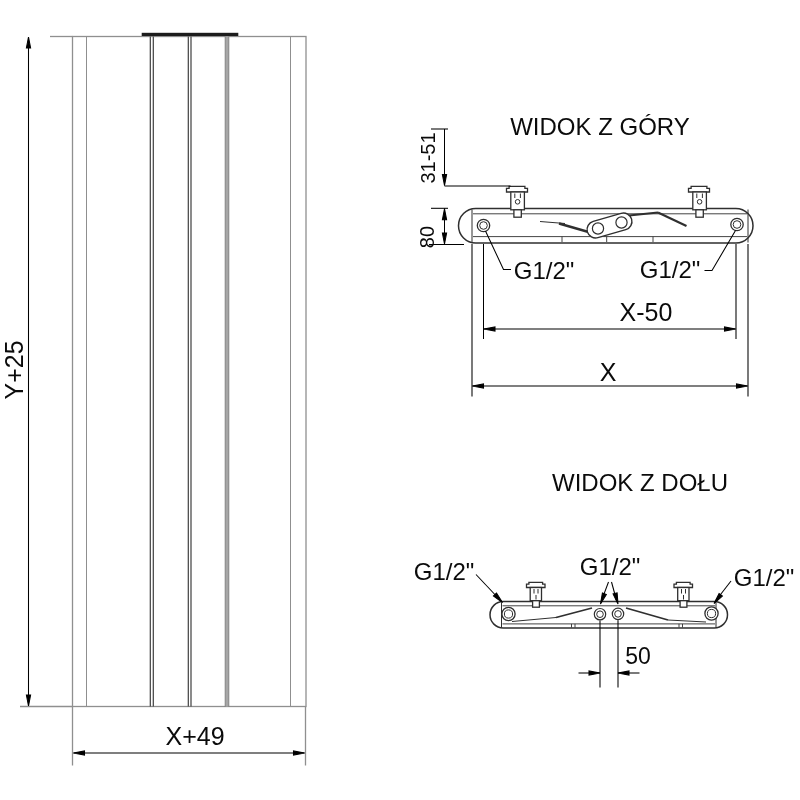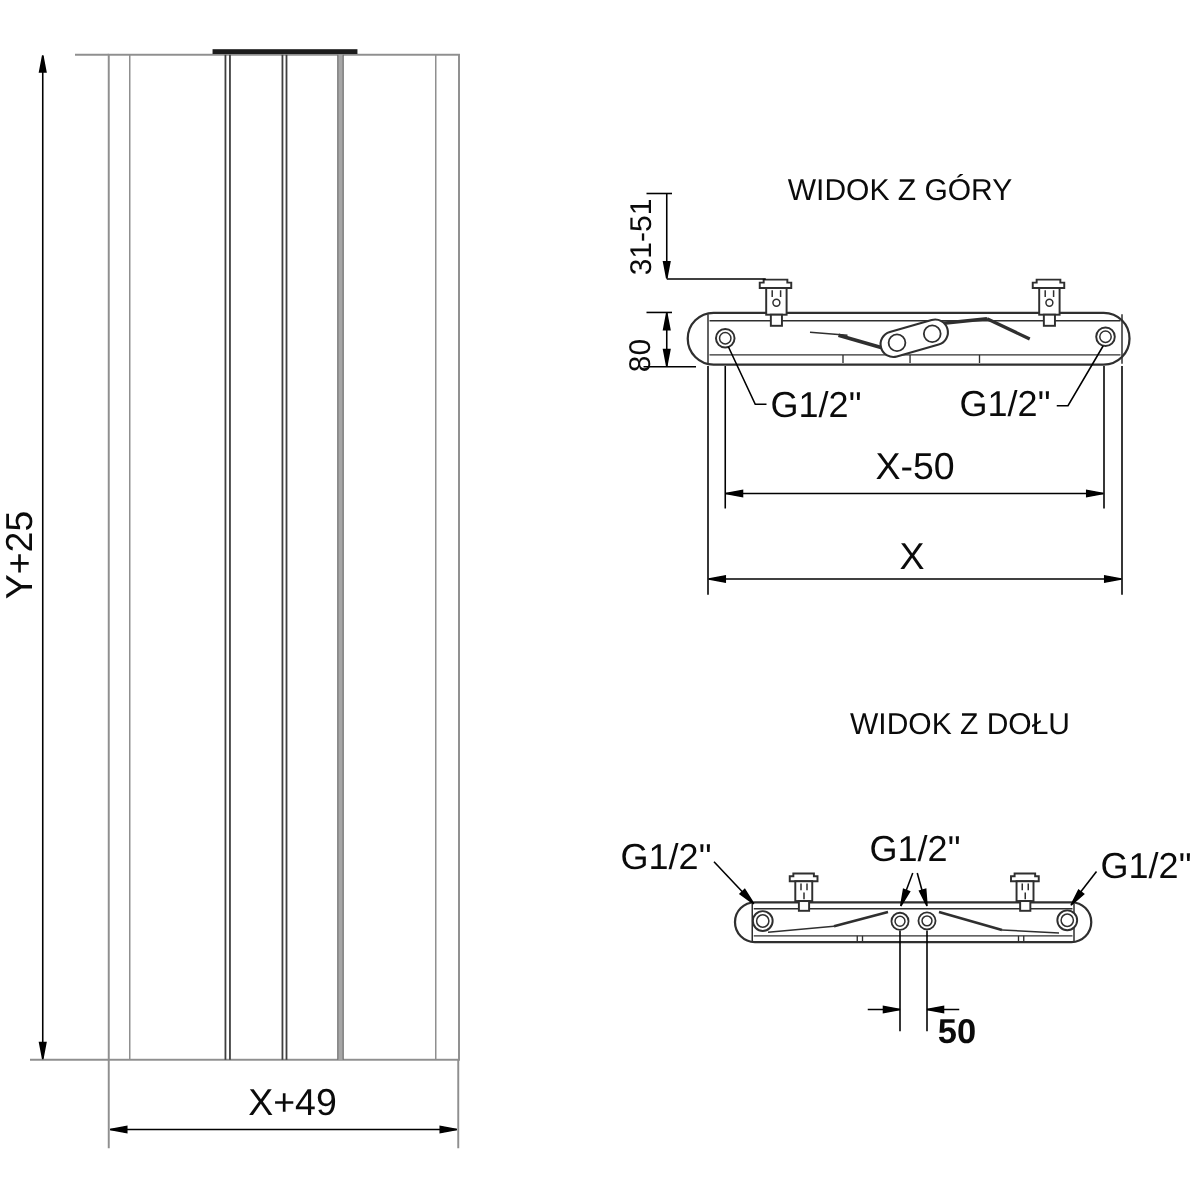--- a/index.html
+++ b/index.html
@@ -6,21 +6,21 @@
   body{
     width:800px;height:800px;background:#ffffff;position:relative;overflow:hidden;
     font-family:"Liberation Sans",sans-serif;
   }
   #drawing{position:absolute;left:0;top:0;}
   .lbl{
     position:absolute;white-space:nowrap;color:#0b0b0b;
     transform:translate(-50%,-50%);line-height:1;letter-spacing:0;
   }
   .lbl.rot{transform:translate(-50%,-50%) rotate(-90deg);}
-  .title{font-size:20px;}
+  .title{font-size:24px;}
   .dim-lg{font-size:25px;}
   .dim-md{font-size:24px;}
   .dim-sm{font-size:20px;}
   .dim-50{font-size:23px;}
 </style>
 </head>
 <body>
 
 <svg id="drawing" width="800" height="800" viewBox="0 0 800 800">
   <defs>
@@ -212,25 +212,25 @@
 <div class="lbl title" style="left:600px;top:127px;">WIDOK Z GÓRY</div>
 
 <div class="lbl rot dim-sm" style="left:428px;top:158px;">31-51</div>
 
 <div class="lbl rot dim-sm" style="left:427px;top:237px;">80</div>
 
 <div class="lbl dim-md" style="left:544px;top:271px;">G1/2"</div>
 
 <div class="lbl dim-md" style="left:670px;top:270px;">G1/2"</div>
 
-<div class="lbl dim-lg" style="left:610px;top:312px;">X-50</div>
+<div class="lbl dim-lg" style="left:646px;top:312px;">X-50</div>
 
 <div class="lbl dim-lg" style="left:608px;top:372px;">X</div>
 
 <div class="lbl title" style="left:600px;top:483px;margin-left:40px;">WIDOK Z DOŁU</div>
 
 <div class="lbl dim-md" style="left:444px;top:572px;">G1/2"</div>
 
 <div class="lbl dim-md" style="left:610px;top:567px;">G1/2"</div>
 
 <div class="lbl dim-md" style="left:764px;top:578px;">G1/2"</div>
 
-<div class="lbl dim-50" style="left:638px;top:688px;font-weight:bold;">50</div>
+<div class="lbl dim-50" style="left:638px;top:656px;">50</div>
 
 </body></html>

